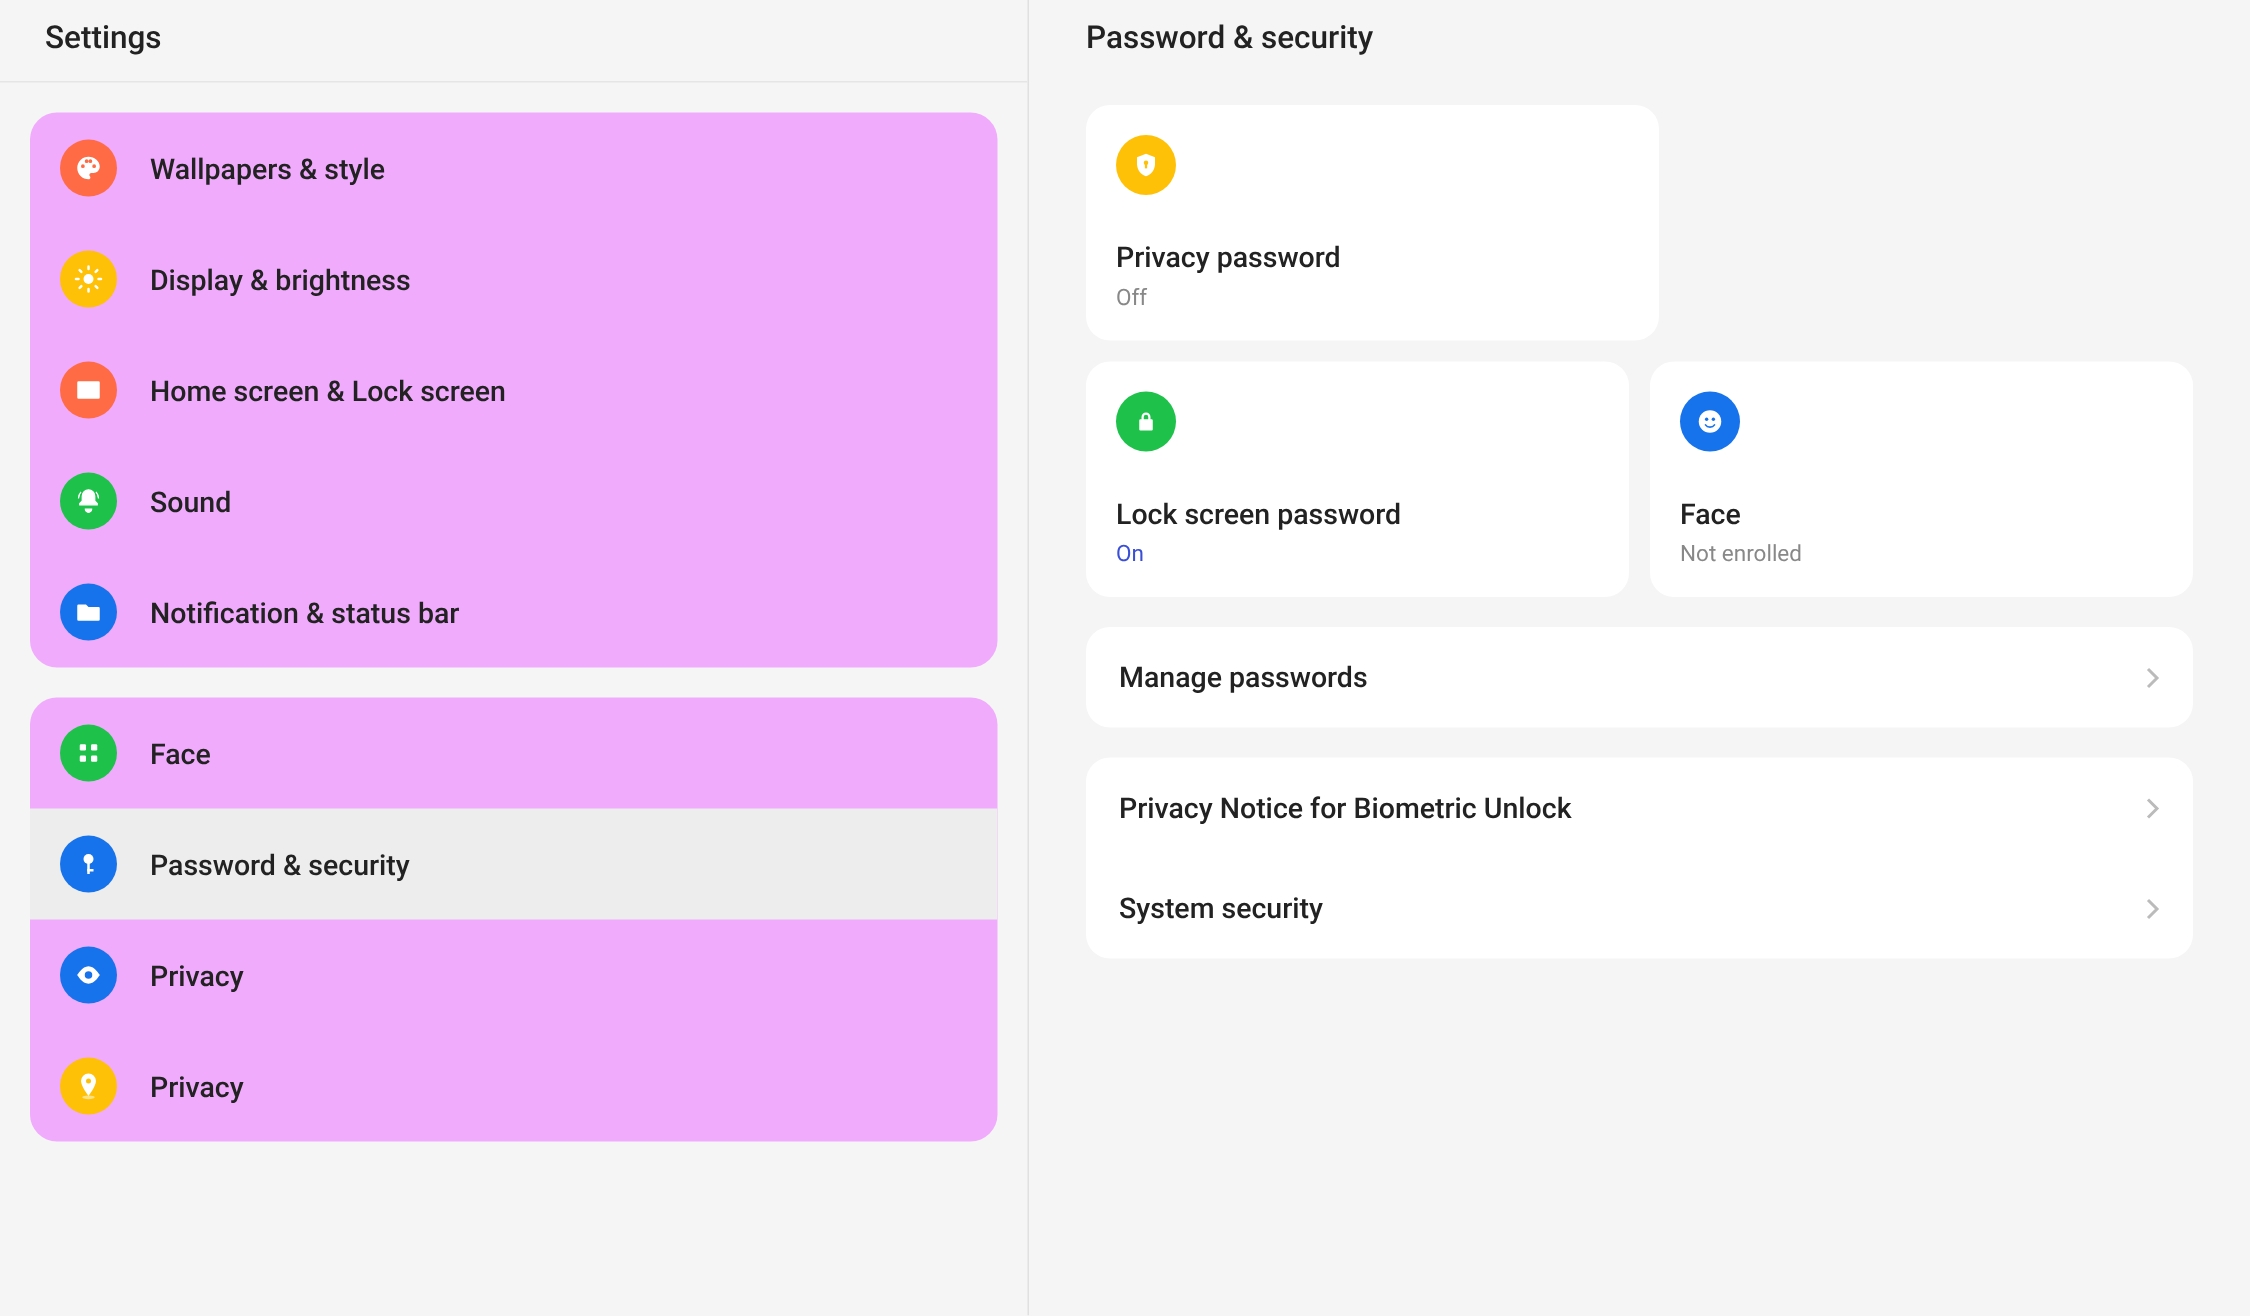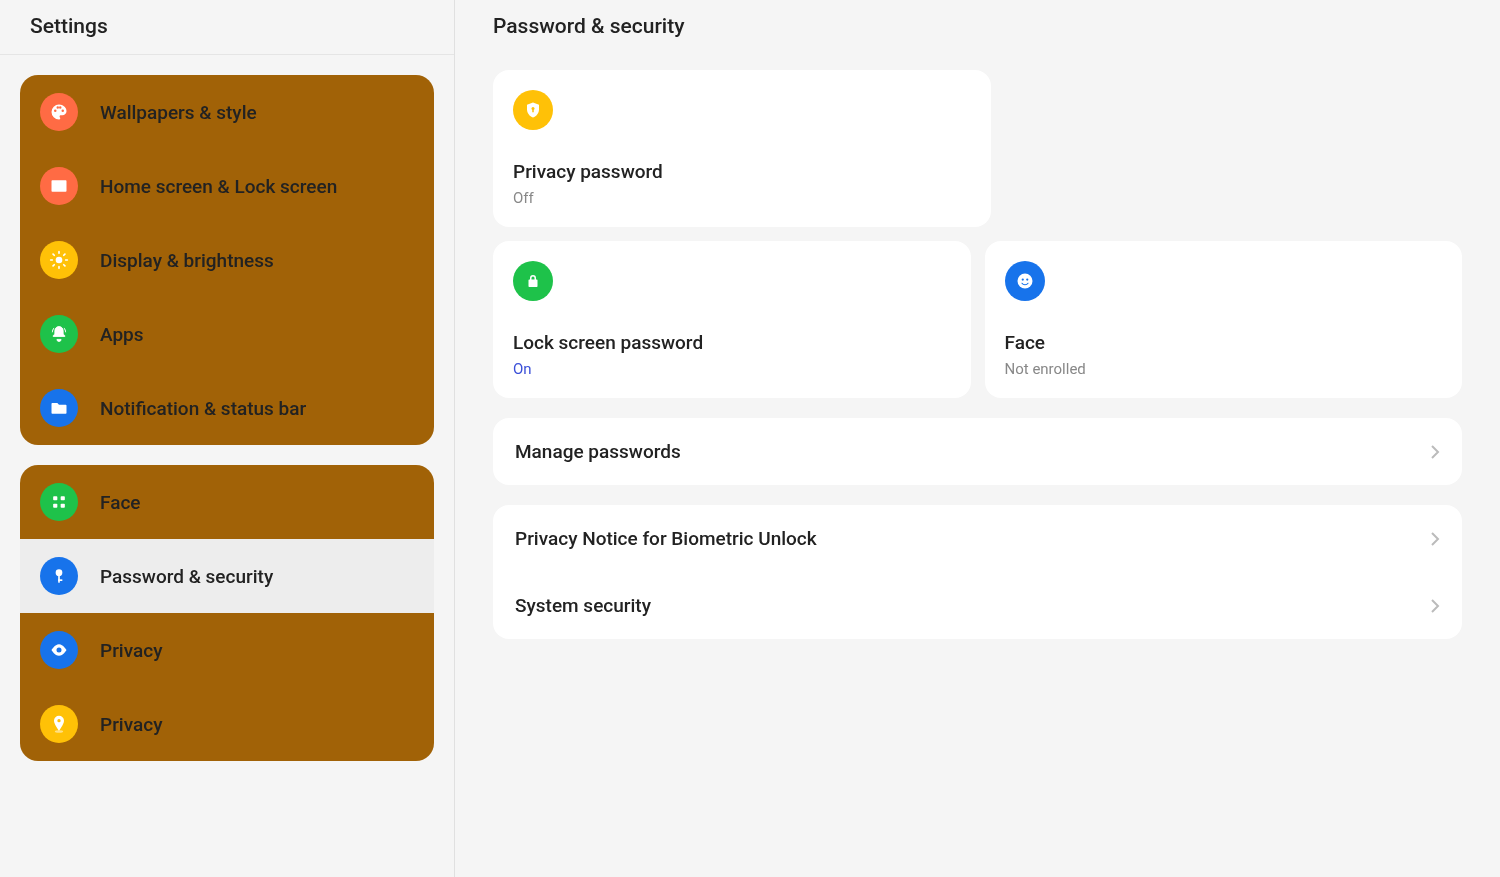--- a/index.html
+++ b/index.html
@@ -5,34 +5,34 @@
   * { margin: 0; padding: 0; box-sizing: border-box; }
   body {
     font-family: -apple-system, BlinkMacSystemFont, "Segoe UI", Roboto, Helvetica, Arial, sans-serif;
     background: #f5f5f5;
     width: 1500px;
     height: 877px;
     display: flex;
     overflow: hidden;
   }
   .left-pane {
-    width: 455px;
+    width: 686px;
     height: 100%;
     border-right: 1px solid #e0e0e0;
     overflow-y: auto;
   }
   .left-header {
     padding: 14px 30px 16px;
     font-size: 21px;
     font-weight: 500;
     color: #222;
     border-bottom: 1px solid #e5e5e5;
   }
   .group-card {
-    background: #a16207;
+    background: #f0abfc;
     margin: 20px 20px 0 20px;
     border-radius: 18px;
     overflow: hidden;
   }
   .nav-item {
     display: flex;
     align-items: center;
     padding: 18px 20px;
     cursor: pointer;
   }
@@ -130,43 +130,43 @@
   <div class="group-card">
     <div class="nav-item">
       <div class="nav-icon" style="background:#ff6b44">
         <svg viewBox="0 0 24 24">
             <path d="M12 3a9 9 0 0 0 0 18c1 0 1.5-.8 1.5-1.5 0-.4-.2-.8-.4-1-.2-.3-.4-.6-.4-1 0-.8.7-1.5 1.5-1.5H16a5 5 0 0 0 5-5c0-4.4-4-8-9-8zM7.5 12a1.5 1.5 0 1 1 0-3 1.5 1.5 0 0 1 0 3zm3-4a1.5 1.5 0 1 1 0-3 1.5 1.5 0 0 1 0 3zm3 0a1.5 1.5 0 1 1 0-3 1.5 1.5 0 0 1 0 3zm3 4a1.5 1.5 0 1 1 0-3 1.5 1.5 0 0 1 0 3z"></path>
           </svg>
       </div>
       <div class="nav-label">Wallpapers &amp; style</div>
     </div>
     <div class="nav-item">
-      <div class="nav-icon" style="background:#ff6b44">
-        <svg viewBox="0 0 24 24">
-            <path d="M4 5h16a1 1 0 0 1 1 1v12a1 1 0 0 1-1 1H4a1 1 0 0 1-1-1V6a1 1 0 0 1 1-1zm1 11l4-4 3 3 5-5 2 2v5H5z"></path>
-          </svg>
-      </div>
-      <div class="nav-label">Home screen &amp; Lock screen</div>
-    </div>
-    <div class="nav-item">
       <div class="nav-icon" style="background:#ffc107">
         <svg viewBox="0 0 24 24">
             <circle cx="12" cy="12" r="4"></circle>
             <path d="M12 2v2M12 20v2M4.9 4.9l1.4 1.4M17.7 17.7l1.4 1.4M2 12h2M20 12h2M4.9 19.1l1.4-1.4M17.7 6.3l1.4-1.4" stroke="#fff" stroke-width="2" stroke-linecap="round"></path>
           </svg>
       </div>
       <div class="nav-label">Display &amp; brightness</div>
     </div>
     <div class="nav-item">
+      <div class="nav-icon" style="background:#ff6b44">
+        <svg viewBox="0 0 24 24">
+            <path d="M4 5h16a1 1 0 0 1 1 1v12a1 1 0 0 1-1 1H4a1 1 0 0 1-1-1V6a1 1 0 0 1 1-1zm1 11l4-4 3 3 5-5 2 2v5H5z"></path>
+          </svg>
+      </div>
+      <div class="nav-label">Home screen &amp; Lock screen</div>
+    </div>
+    <div class="nav-item">
       <div class="nav-icon" style="background:#1ec24a">
         <svg viewBox="0 0 24 24">
             <path d="M12 3a5 5 0 0 0-5 5v4l-2 2v1h14v-1l-2-2V8a5 5 0 0 0-5-5zm0 18a2.5 2.5 0 0 0 2.5-2.5h-5A2.5 2.5 0 0 0 12 21zM4 10a8 8 0 0 1 2-5.3M20 10a8 8 0 0 0-2-5.3" stroke="#fff" stroke-width="1" fill="#fff"></path>
           </svg>
       </div>
-      <div class="nav-label">Apps</div>
+      <div class="nav-label">Sound</div>
     </div>
     <div class="nav-item">
       <div class="nav-icon" style="background:#1773eb">
         <svg viewBox="0 0 24 24">
             <path d="M4 6h6l2 2h8a1 1 0 0 1 1 1v9a1 1 0 0 1-1 1H4a1 1 0 0 1-1-1V7a1 1 0 0 1 1-1z"></path>
           </svg>
       </div>
       <div class="nav-label">Notification &amp; status bar</div>
     </div>
   </div>

